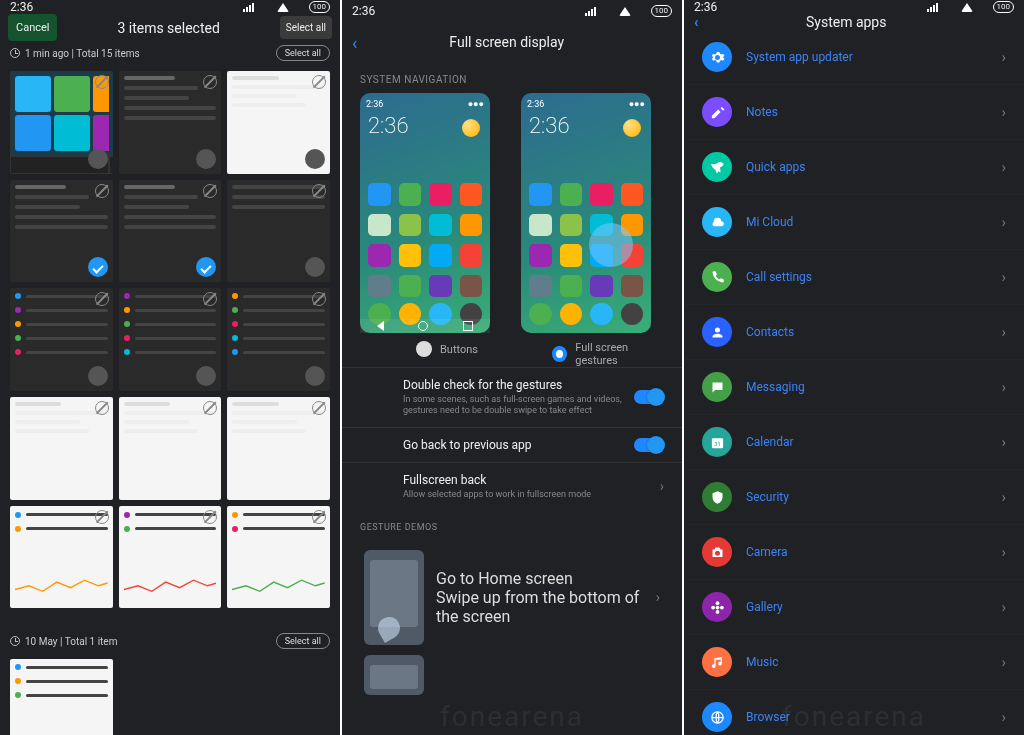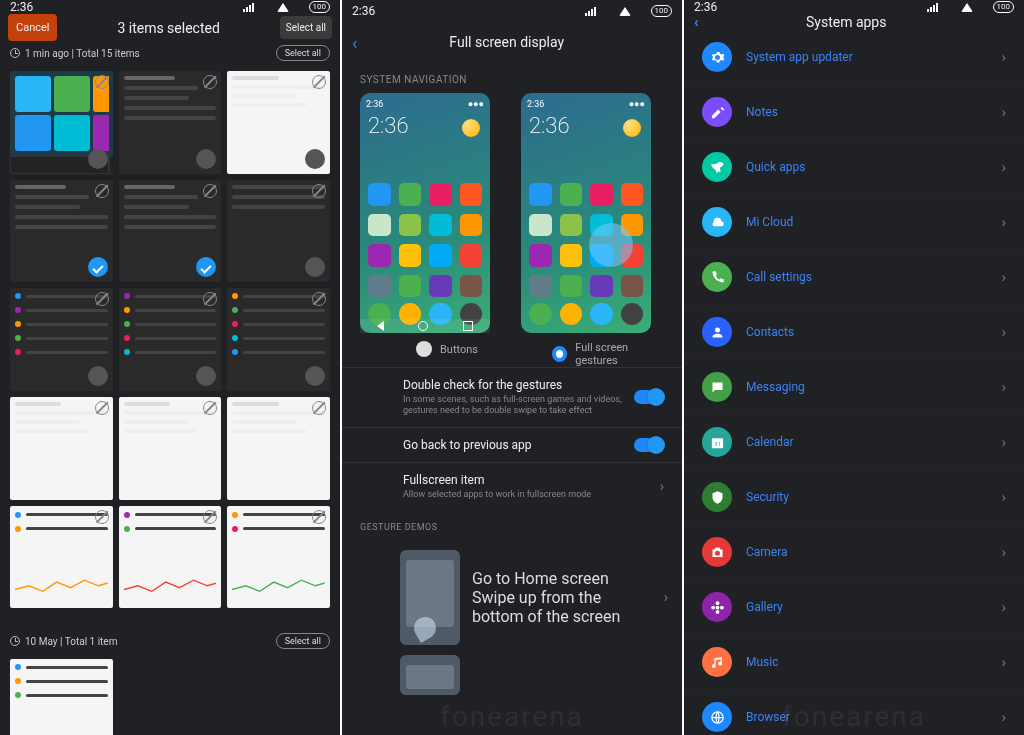--- a/index.html
+++ b/index.html
@@ -12,21 +12,21 @@
   .sig { width:14px; height:10px; position:relative; }
   .sig span { position:absolute; bottom:0; width:2px; background:#fff; }
   .sig span:nth-child(1){ left:0; height:3px;}
   .sig span:nth-child(2){ left:3px; height:5px;}
   .sig span:nth-child(3){ left:6px; height:7px;}
   .sig span:nth-child(4){ left:9px; height:9px;}
   .wifi-ic{ width:0;height:0;border-left:6px solid transparent;border-right:6px solid transparent;border-bottom:9px solid #fff;border-radius:2px; }
   .bat { border:1px solid #fff; border-radius:7px; font-size:8px; padding:0 3px; line-height:10px; height:12px; display:flex; align-items:center; }
   
   .headerbar { display:flex; align-items:center; height:40px; padding:0 8px; }
-  .ghostbtn { background:#c2410c; border-radius:4px; padding:7px 8px; font-size:11px; color:#eee; }
+  .ghostbtn { background:#14532d; border-radius:4px; padding:7px 8px; font-size:11px; color:#eee; }
   .title { flex:1; text-align:center; font-size:14px; color:#eee; }
   .chev-left { color:#1e88ff; font-size:18px; margin-left:2px; }
   .dchev { color:#1e88ff; font-size:14px; letter-spacing:-4px; margin-left:2px; }
   
   .groupbar { display:flex; align-items:center; justify-content:space-between; padding:4px 10px; font-size:10px; color:#ccc; }
   .clock-ic{ width:10px;height:10px;border:1px solid #bbb;border-radius:50%; position:relative; margin-right:5px;}
   .clock-ic::before{content:"";position:absolute;left:4px;top:1px;width:1px;height:4px;background:#bbb;}
   .clock-ic::after{content:"";position:absolute;left:4px;top:4px;width:3px;height:1px;background:#bbb;}
   .pillbtn { border:1px solid #888; border-radius:10px; padding:2px 8px; font-size:9px; color:#ddd; }
   .selectall-top{ background:#3b3b3b; border:none; border-radius:4px; padding:6px 6px; font-size:10px; color:#eee;}
@@ -75,21 +75,21 @@
   .radio{display:flex;align-items:center;gap:8px;font-size:11px;color:#aaa;padding-left:44px;}
   .radio .r{width:16px;height:16px;border-radius:50%;background:#ddd;}
   .radio.on .r{background:#fff;border:4px solid #1e88ff;}
   .row{border-top:0.5px solid #333;padding:10px 18px;display:flex;align-items:center;gap:12px;}
   .row .txt{flex:1;margin-left:43px;}
   .row .t1{font-size:12px;color:#eee;}
   .row .t2{font-size:9px;color:#888;margin-top:2px;line-height:1.25;}
   .toggle{width:30px;height:14px;border-radius:7px;background:#1e88ff;position:relative;flex:none;}
   .toggle::after{content:"";position:absolute;right:-1px;top:-2px;width:18px;height:18px;border-radius:50%;background:#2196f3;box-shadow:0 0 2px rgba(0,0,0,0.4);}
   .chev-r{color:#777;font-size:14px;}
-  .demo{display:flex;align-items:center;gap:12px;padding:10px 14px;margin-left:44px;}
+  .demo{display:flex;align-items:center;gap:12px;padding:10px 22px;}
   .demo .card{width:60px;height:95px;border-radius:6px;background:#505a66;position:relative;overflow:hidden;}
   .demo .card .screen{position:absolute;left:6px;right:6px;top:10px;bottom:18px;background:#6b7785;border-radius:3px;}
   .demo .card .hint{position:absolute;left:14px;bottom:6px;width:22px;height:22px;border-radius:50% 50% 50% 0;background:rgba(200,220,240,0.6);transform:rotate(-30deg);}
   .wm{position:absolute;left:0;right:0;bottom:2px;text-align:center;font-size:28px;color:rgba(255,255,255,0.06);letter-spacing:2px;pointer-events:none;}
   
   .list{display:flex;flex-direction:column;}
   .li{display:flex;align-items:center;gap:14px;padding:12px 18px;border-bottom:0.5px solid rgba(255,255,255,0.02);}
   .li .bic{width:30px;height:30px;border-radius:50%;display:flex;align-items:center;justify-content:center;flex:none;}
   .li .lbl{flex:1;font-size:12px;color:#3b82f6;}
   .li .chev{color:#777;font-size:15px;}
@@ -415,21 +415,21 @@
     <div class="toggle"></div>
   </div>
   <div class="row">
     <div class="txt">
         <div class="t1">Go back to previous app</div>
       </div>
     <div class="toggle"></div>
   </div>
   <div class="row">
     <div class="txt">
-        <div class="t1">Fullscreen item</div>
+        <div class="t1">Fullscreen back</div>
         <div class="t2">Allow selected apps to work in fullscreen mode</div>
       </div>
     <span class="chev-r">›</span>
   </div>
   <div class="sectionlabel" style="font-size:9px;">GESTURE DEMOS</div>
   <div class="demo">
     <div class="card">
         <div class="screen"></div>
         <div class="hint"></div>
       </div>

